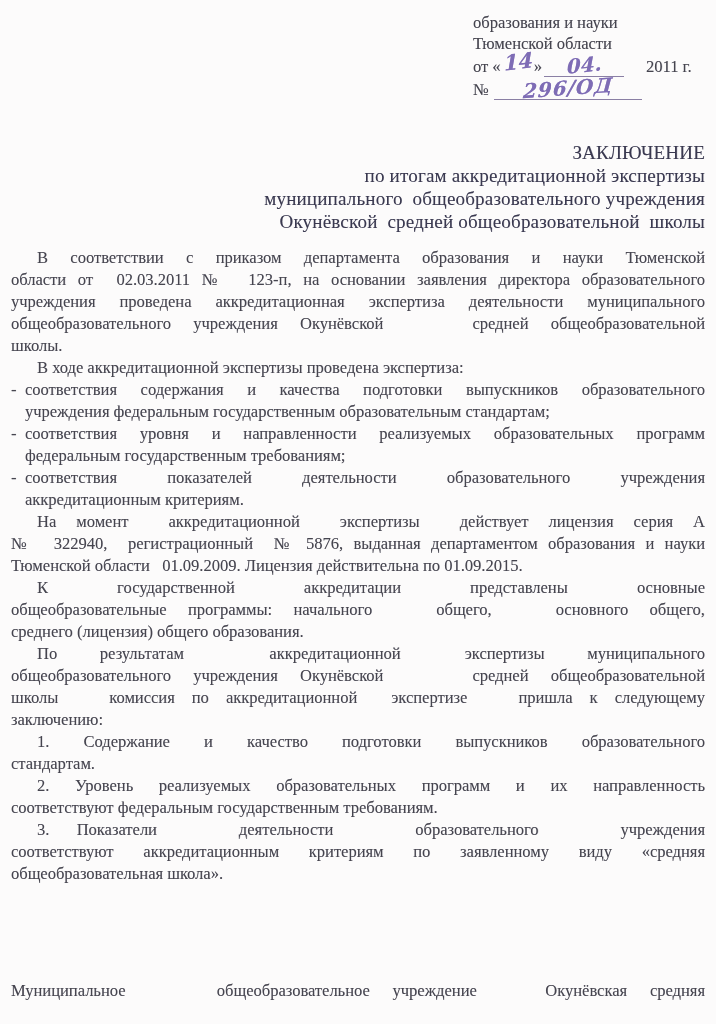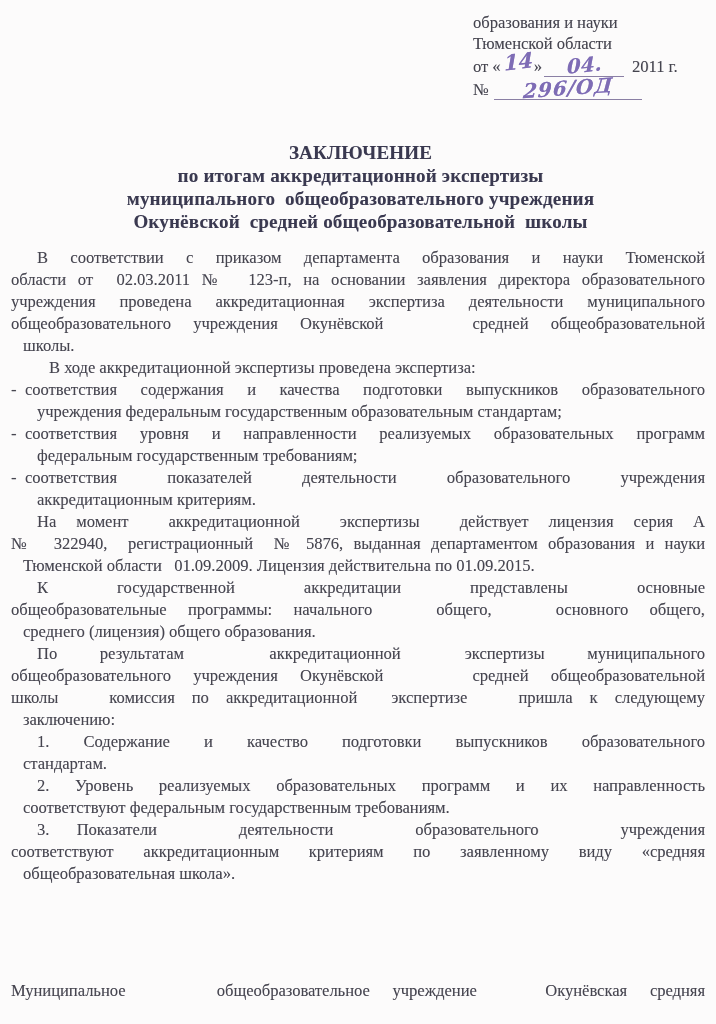--- a/index.html
+++ b/index.html
@@ -59,47 +59,47 @@
     top: -4px;
   }
   .hw-num {
     display: inline-block;
     font-size: 20px;
     letter-spacing: 1px;
     transform: rotate(-4deg) skewX(-8deg);
     position: relative;
     top: -4px;
   }
-  .yr { margin-left: 2px; }
+  .yr { margin-left: 16px; }
 
   
   .title {
     position: absolute;
     top: 141px;
     left: 16px;
     right: 11px;
-    text-align: center;
-    font-weight: bold;
+    text-align: right;
+    font-weight: normal;
     font-size: 19px;
     line-height: 23px;
     color: #3a3950;
     letter-spacing: 0.2px;
   }
 
   
   .body {
     position: absolute;
     top: 247px;
     left: 11px;
     right: 11px;
     font-size: 16.5px;
     line-height: 22px;
   }
   .ln { text-align: justify; text-align-last: justify; }
-  .ln.end { text-align-last: left; margin-left: 12px; }
+  .ln.end { text-align-last: left; }
   .ln.ind { text-indent: 26px; }
   .bullet { position: relative; padding-left: 14px; }
   .bullet .dash { position: absolute; left: 0; top: 0; }
 
   
   .tail {
     position: absolute;
     top: 980px;
     left: 11px;
     right: 11px;

